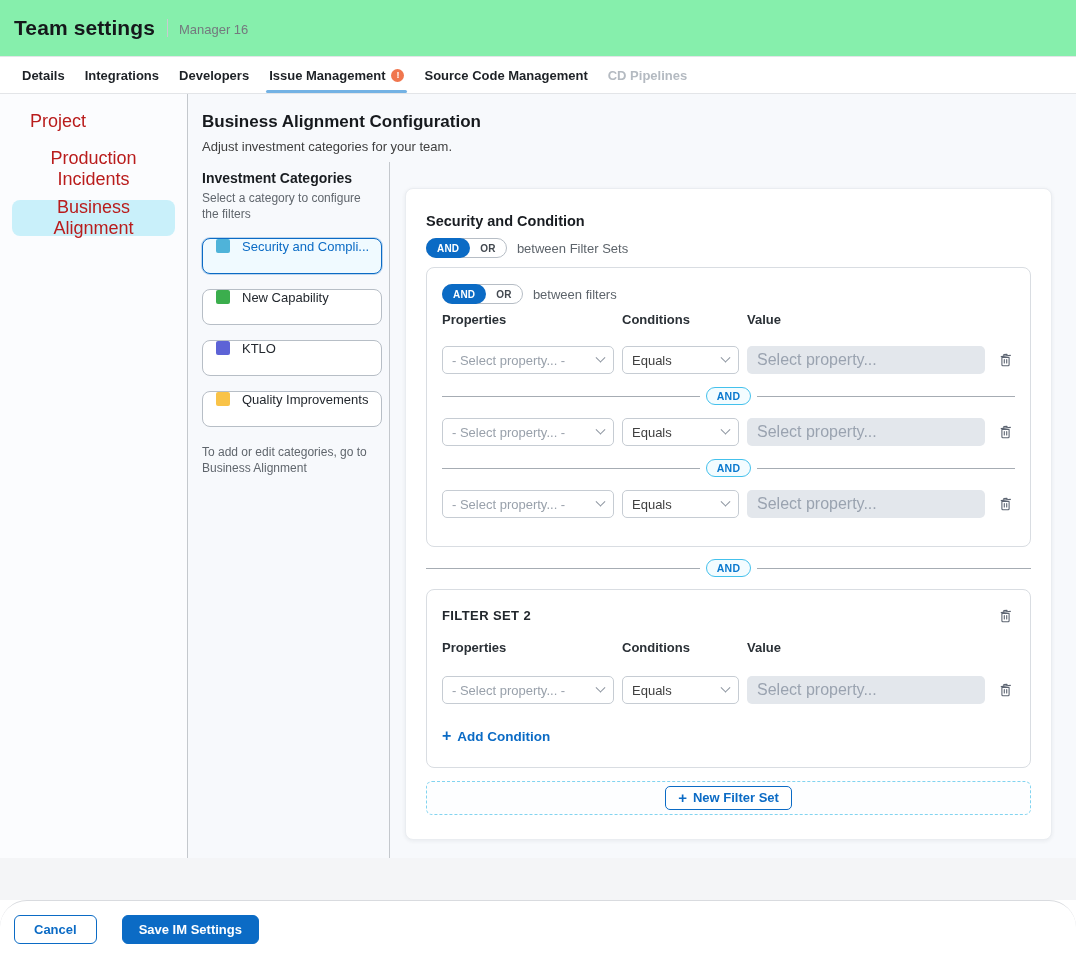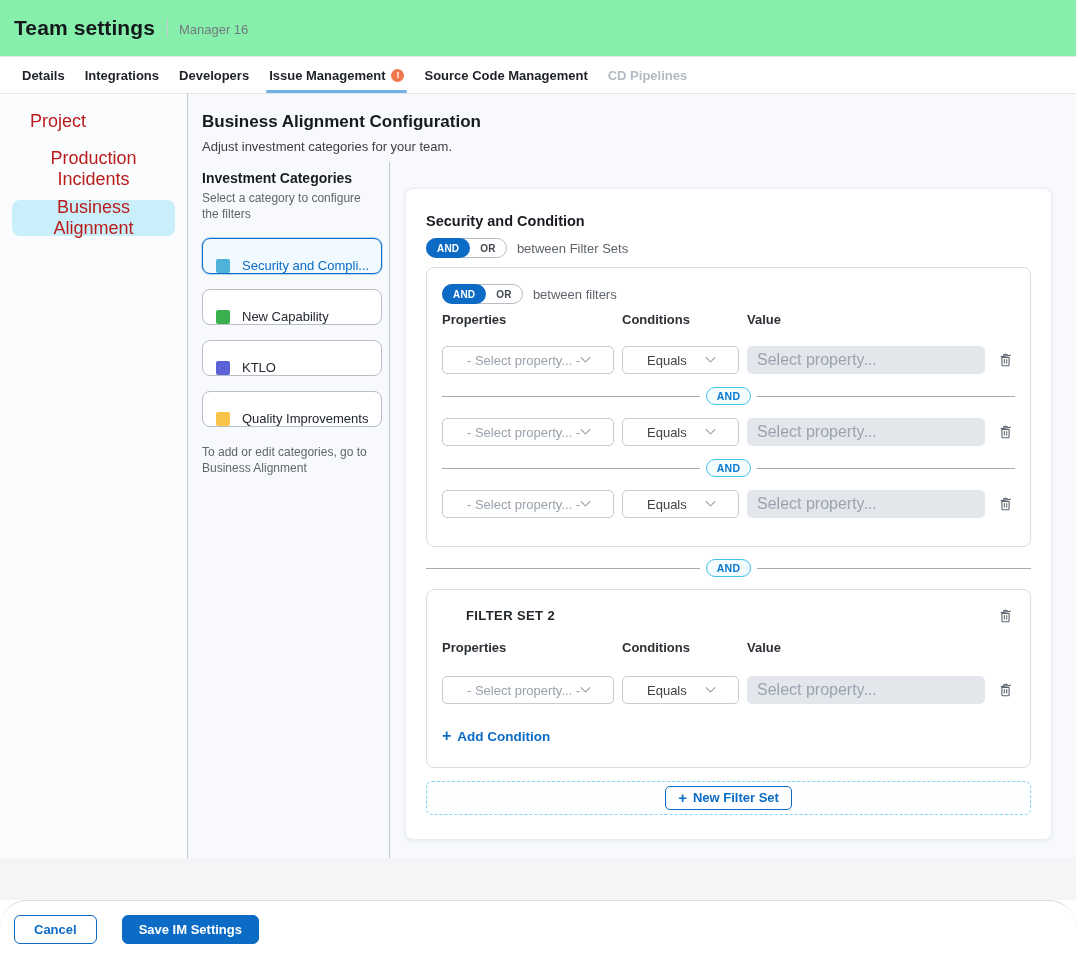--- a/index.html
+++ b/index.html
@@ -28,21 +28,21 @@
 
   .right { flex:1; display:flex; flex-direction:column; min-width:0; }
   .main-head { padding:18px 0 0 14px; flex:0 0 auto; }
   .main-title { font-size:17px; font-weight:700; color:#16191d; margin-bottom:7px; }
   .main-sub { font-size:13px; color:#404040; }
 
   .cols { flex:1; display:flex; margin-top:8px; min-height:0; }
   .cat-col { width:202px; flex:0 0 auto; border-right:1px solid #c4c8cd; padding:8px 12px 0 14px; }
   .cat-title { font-size:14px; font-weight:700; color:#191d21; margin-bottom:5px; }
   .cat-sub { font-size:12px; color:#60666d; line-height:1.32; margin-bottom:15px; }
-  .cat-btn { width:180px; height:36px; background:#fff; border:1px solid #b7bec6; border-radius:8px; display:flex; align-items:flex-end; gap:12px; padding:0 13px; margin-bottom:15px; cursor:pointer; font-family:inherit; }
+  .cat-btn { width:180px; height:36px; background:#fff; border:1px solid #b7bec6; border-radius:8px; display:flex; align-items:flex-start; gap:12px; padding:0 13px; margin-bottom:15px; cursor:pointer; font-family:inherit; }
   .cat-btn .swatch { width:14px; height:14px; border-radius:2px; flex:0 0 auto; }
   .cat-btn .cat-label { font-size:13px; color:#23282e; white-space:nowrap; overflow:hidden; }
   .cat-btn.active { border:1px solid #0b6bc5; background:#f0faff; box-shadow:0 0 0 1px rgba(11,107,197,.25); }
   .cat-btn.active .cat-label { color:#0b6bc5; }
   .cat-note { font-size:12px; color:#60666d; line-height:1.35; margin-top:17px; width:176px; }
 
   .content-col { flex:1; padding:26px 24px 0 15px; min-width:0; }
   .panel { background:#fff; border:1px solid #eaedf1; border-radius:8px; box-shadow:0 1px 4px rgba(31,45,61,.07); padding:24px 20px 24px; }
   .panel-title { font-size:14.5px; font-weight:700; color:#191d22; margin-bottom:9px; }
   .toggle-row { display:flex; align-items:center; gap:10px; }
@@ -50,35 +50,35 @@
 
   .andor { display:inline-flex; align-items:center; height:20px; border:1px solid #b6bdc5; border-radius:11px; background:#fff; cursor:pointer; }
   .andor .on { height:20px; margin:-1px 0 -1px -1px; background:#0b6bc5; color:#fff; border-radius:10px; padding:0 11px; font-size:10px; font-weight:700; display:flex; align-items:center; letter-spacing:.2px; }
   .andor .off { padding:0 10px; font-size:10px; font-weight:700; color:#42484f; letter-spacing:.3px; }
 
   .fs-card { border:1px solid #d9dde2; border-radius:8px; background:#fff; padding:16px 15px 28px; margin-top:9px; }
   .fs-card .toggle-row { margin-bottom:4px; }
   .fgrid { display:grid; grid-template-columns:172px 117px 238px auto; column-gap:8px; align-items:center; }
   .fhead { margin:8px 0 19px; }
   .fhead span { font-size:13px; font-weight:700; color:#2a3036; }
-  .select { height:28px; border:1px solid #c6ccd3; border-radius:5px; background:#fff; display:flex; align-items:center; justify-content:space-between; padding:0 24px; cursor:pointer; }
+  .select { height:28px; border:1px solid #c6ccd3; border-radius:5px; background:#fff; display:flex; align-items:center; justify-content:space-between; padding:0 9px; cursor:pointer; }
   .select .ph { font-size:13px; color:#99a1ab; white-space:nowrap; overflow:hidden; }
   .select.filled .ph { color:#404040; }
   .chev { width:7px; height:7px; border-right:1.4px solid #8b939e; border-bottom:1.4px solid #8b939e; transform:rotate(45deg) translate(-2px,-2px); flex:0 0 auto; }
   .vinput { height:28px; border:none; border-radius:5px; background:#e3e7ec; padding:0 10px; font-size:16px; font-family:inherit; color:#39404a; width:100%; }
   .vinput::placeholder { color:#9aa3b0; }
   .trash-btn { background:none; border:none; padding:2px; cursor:pointer; justify-self:end; display:flex; align-items:center; }
 
   .connector { display:flex; align-items:center; margin:13px 0; }
   .connector::before, .connector::after { content:""; flex:1; height:1px; background:#a6acb3; }
   .conn-pill { border:1.5px solid #44c1ec; background:#f3fcff; color:#0b79cf; font-size:10.5px; font-weight:700; padding:2px 10px; border-radius:11px; margin:0 6px; letter-spacing:.2px; }
   .connector.between-sets { margin:12px 0; }
 
   .fs2-head { display:flex; align-items:flex-start; justify-content:space-between; }
-  .fs2-title { font-size:13px; font-weight:700; color:#22272d; letter-spacing:.4px; padding-top:2px;margin-left:24px; }
+  .fs2-title { font-size:13px; font-weight:700; color:#22272d; letter-spacing:.4px; padding-top:2px; }
   .fs-card2 { border:1px solid #d9dde2; border-radius:8px; background:#fff; padding:16px 15px 22px; }
   .fs-card2 .fhead { margin:14px 0 21px; }
   .add-cond { margin-top:24px; display:inline-flex; align-items:center; gap:6px; background:none; border:none; cursor:pointer; color:#0b6bc5; font-weight:700; font-size:13.5px; font-family:inherit; }
   .add-cond .plus { font-size:16px; font-weight:700; line-height:1; }
 
   .nfs-zone { margin-top:13px; border:1.5px dashed #82d4f0; border-radius:6px; background:#fdfeff; padding:4px; display:flex; justify-content:center; }
   .nfs-btn { border:1.5px solid #0b6bc5; border-radius:5px; background:#fff; color:#0b6bc5; font-weight:700; font-size:13px; font-family:inherit; padding:3px 12px 4px; display:inline-flex; align-items:center; gap:6px; cursor:pointer; }
   .nfs-btn .plus { font-size:15px; line-height:1; }
 
   

